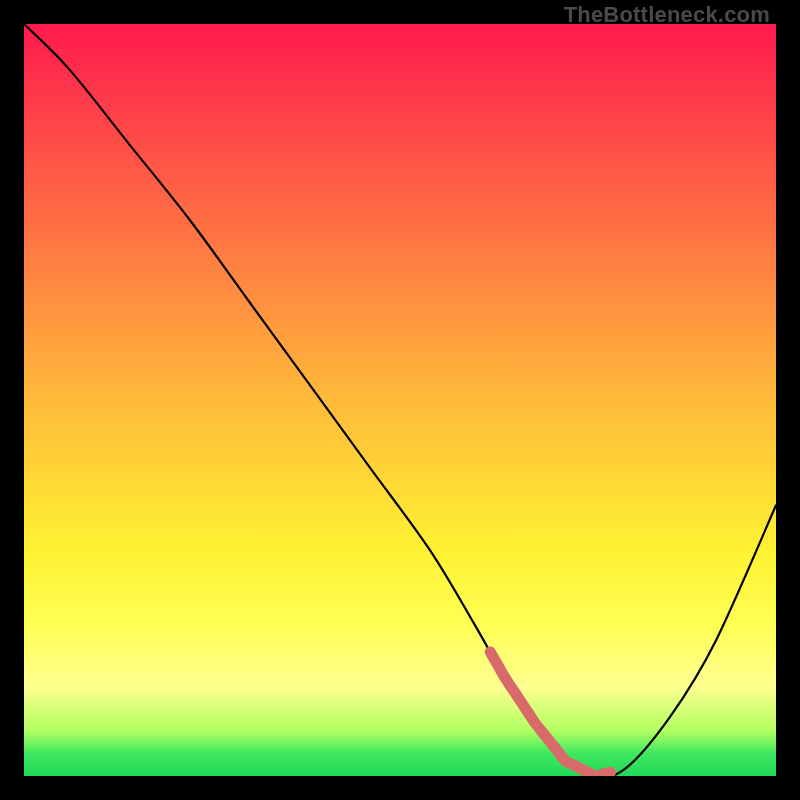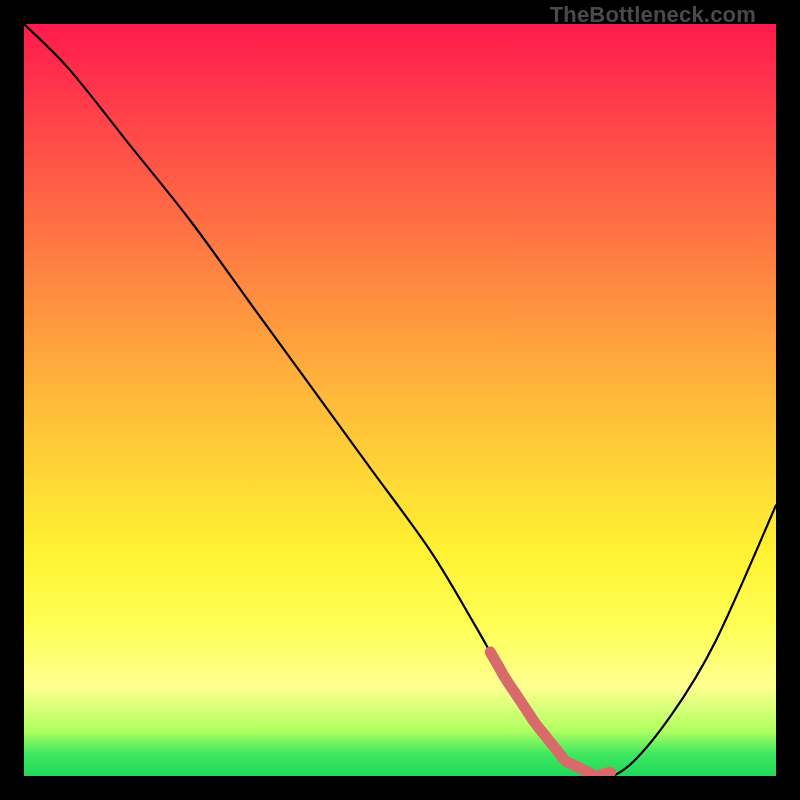--- a/index.html
+++ b/index.html
@@ -38,21 +38,21 @@
       #ffff55 80%,
       #ffff90 88%,
       #b0ff60 94%,
       #40e860 97%,
       #20d858 100%
     );
   }
   .watermark {
     position: absolute;
     top: 2px;
-    right: 44px;
+    right: 30px;
     color: #4a4a4a;
     font-size: 22px;
     font-weight: 600;
     letter-spacing: 0.2px;
     z-index: 5;
   }
   svg.curve {
     position: absolute;
     left: 0;
     top: 0;

